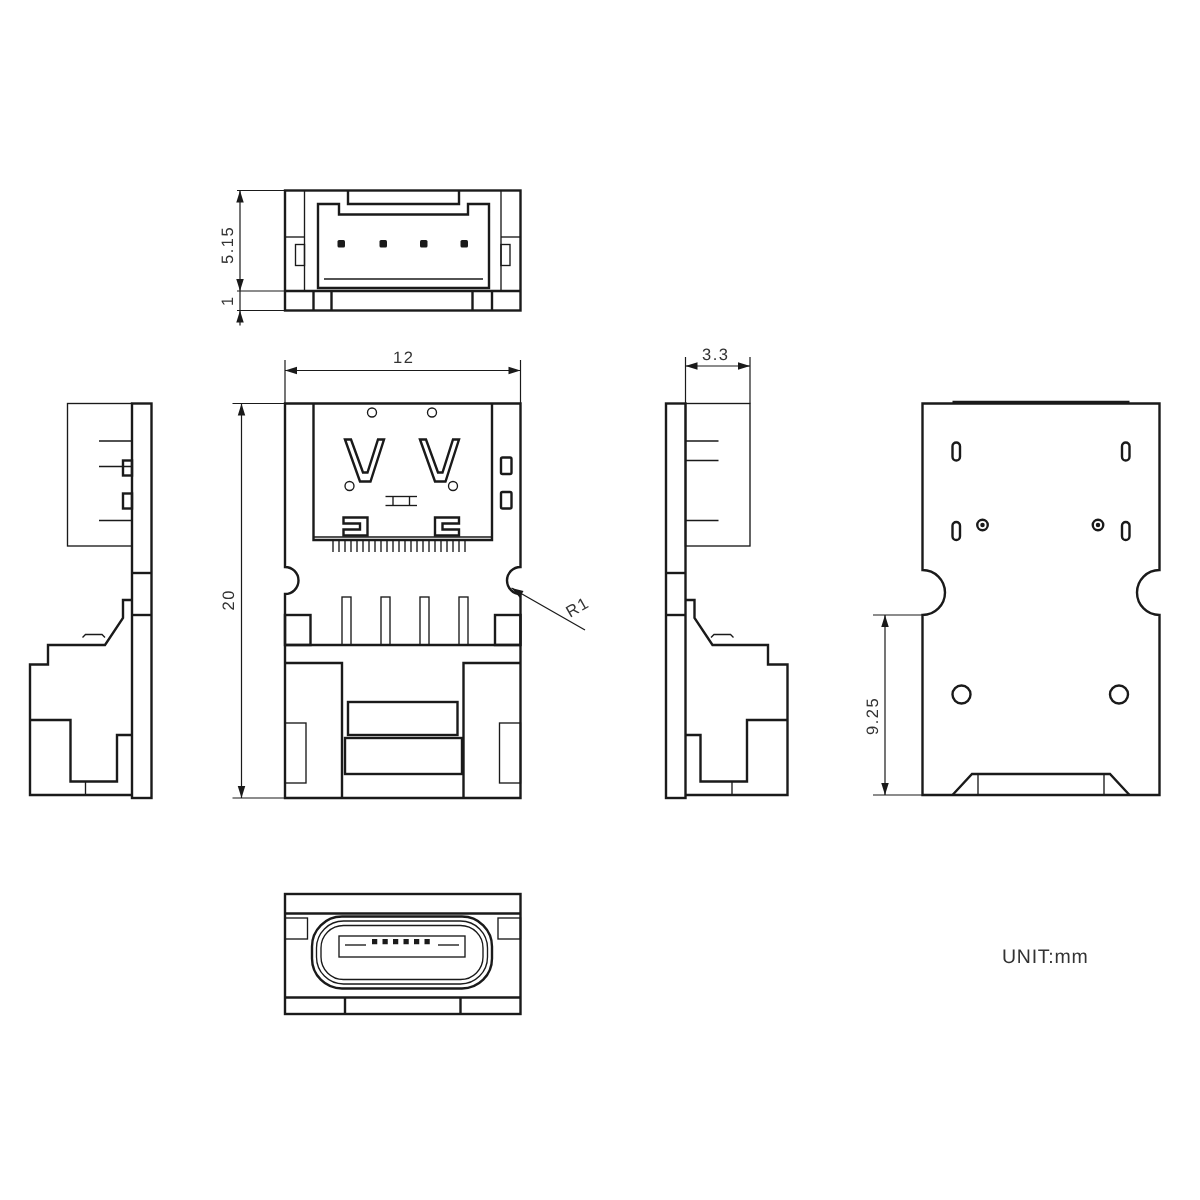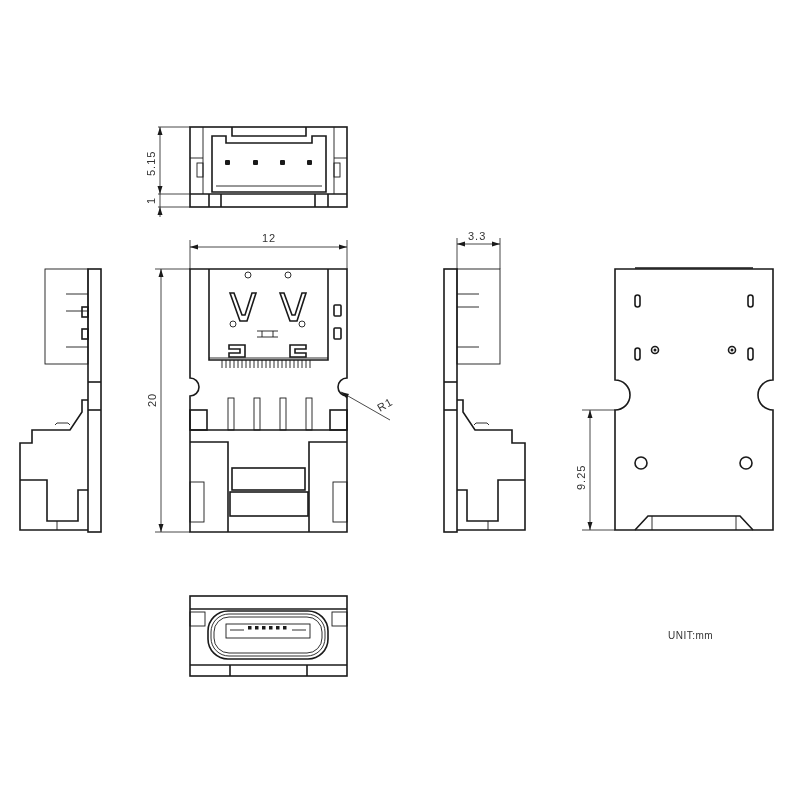--- a/index.html
+++ b/index.html
@@ -3,21 +3,21 @@
 <meta charset="utf-8">
 <style>
   html, body { margin:0; padding:0; background:#ffffff; }
   body { width:800px; height:800px; position:relative; overflow:hidden; font-family:"Liberation Sans", sans-serif; }
   svg { position:absolute; left:0; top:0; }
   .ln { fill:none; stroke:#1a1a1a; stroke-width:1.6; }
   .thin { fill:none; stroke:#1a1a1a; stroke-width:0.9; }
   .dim { fill:none; stroke:#1a1a1a; stroke-width:0.8; }
   .fill { fill:#1a1a1a; }
   .dtext { font-family:"Liberation Sans", sans-serif; font-size:11px; fill:#333; letter-spacing:1px; }
-  .unit { position:absolute; left:668px; top:630px; font-size:10px; color:#333; letter-spacing:0.5px; font-family:"Liberation Sans", sans-serif; }
+  .unit { position:absolute; left:668px; top:630px; font-size:13px; color:#333; letter-spacing:0.5px; font-family:"Liberation Sans", sans-serif; }
 </style>
 </head>
 <body>
 
 <svg width="800" height="800" viewBox="0 0 800 800">
 
   <g>
     <rect class="ln" x="190" y="127" width="157" height="80"></rect>
     <line class="ln" x1="190" y1="194" x2="347" y2="194"></line>
     <line class="ln" x1="209" y1="194" x2="209" y2="207"></line>

